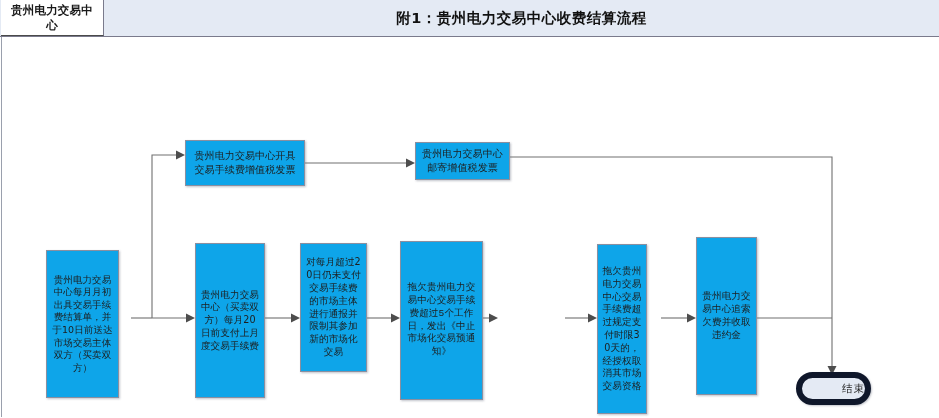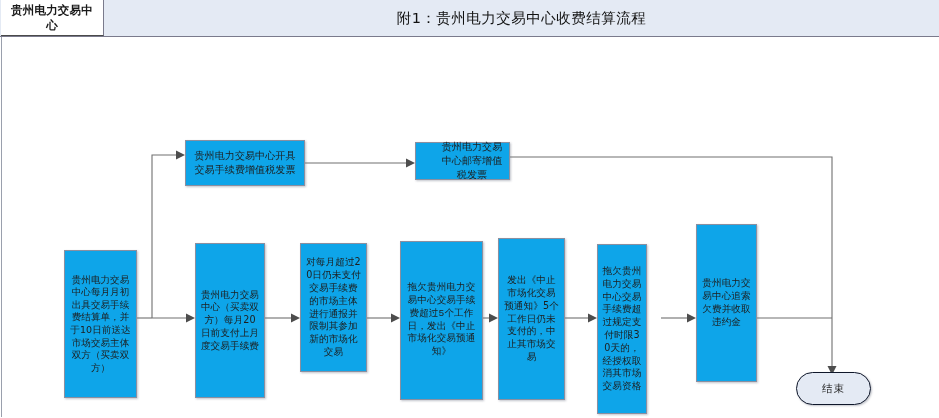--- a/index.html
+++ b/index.html
@@ -27,21 +27,21 @@
     text-align:center;
   }
   #header-logo-text{
     font-size:11.5px;line-height:15px;color:#1a1a1a;font-weight:600;
     letter-spacing:0.2px;
     padding:0 6px;
   }
   #header-title{
     position:absolute;left:104px;top:0;right:0;height:36px;
     display:flex;align-items:center;justify-content:center;
-    font-size:14.5px;font-weight:400;color:#111111;letter-spacing:0.5px;
+    font-size:14.5px;font-weight:700;color:#111111;letter-spacing:0.5px;
   }
   
   #page-frame{
     position:absolute;left:1px;top:37px;width:937px;height:380px;
     border-left:1.5px solid #9aa0ad;
     box-sizing:border-box;
   }
   #canvas{
     position:absolute;left:0;top:0;width:939px;height:418px;
   }
@@ -60,24 +60,24 @@
     font-size:9.5px;line-height:12.6px;
     padding:0 4px;
     word-break:break-all;
     letter-spacing:0.1px;
   }
   .node.wide .txt{font-size:10px;line-height:14px;}
   .node.narrow .txt{font-size:9.6px;line-height:12.8px;}
   .terminator{
     position:absolute;
     background:#e4eaf4;
-    border:1px solid #0f172a;
+    border:6px solid #0f172a;
     border-radius:26px;
     box-sizing:border-box;
-    display:flex;align-items:center;justify-content:center;
+    display:flex;align-items:center;justify-content:flex-end;
     box-shadow:1px 1px 2px rgba(120,125,140,0.45);
   }
   .terminator .txt{font-size:10.5px;color:#1d1d1d;letter-spacing:1px;}
   svg#wires{position:absolute;left:0;top:0;width:939px;height:418px;pointer-events:none;}
   .wire{stroke:#707070;stroke-width:1.1;fill:none;}
   .arrow{fill:#4d4d4d;}
 </style>
 </head>
 <body>
 
@@ -123,49 +123,46 @@
     <path class="wire" d="M661,318 L687,318"></path>
     <polygon class="arrow" points="687,313.5 696,318 687,322.5"></polygon>
 
     <path class="wire" d="M757,318 L832,318"></path>
   </svg>
 
   <div class="node wide" style="left:185px;top:140px;width:120px;height:46px;">
     <span class="txt">贵州电力交易中心开具交易手续费增值税发票</span>
   </div>
 
-  <div class="node wide" style="left:415px;top:142px;width:95px;height:38px;padding-left:19px;">
+  <div class="node wide" style="left:415px;top:142px;width:95px;height:38px;">
     <span class="txt">贵州电力交易中心邮寄增值税发票</span>
   </div>
 
-  <div class="node" style="left:64px;top:250px;width:73px;height:148px;">
+  <div class="node" style="left:46px;top:250px;width:73px;height:148px;">
     <span class="txt">贵州电力交易中心每月月初出具交易手续费结算单，并于10日前送达市场交易主体双方（买卖双方）</span>
   </div>
 
   <div class="node narrow" style="left:195px;top:243px;width:70px;height:155px;">
     <span class="txt">贵州电力交易中心（买卖双方）每月20日前支付上月度交易手续费</span>
   </div>
 
   <div class="node narrow" style="left:300px;top:243px;width:67px;height:129px;">
     <span class="txt">对每月超过20日仍未支付交易手续费的市场主体进行通报并限制其参加新的市场化交易</span>
   </div>
 
   <div class="node narrow" style="left:400px;top:241px;width:83px;height:159px;font-family:Liberation Mono, monospace;">
     <span class="txt">拖欠贵州电力交易中心交易手续费超过5个工作日，发出《中止市场化交易预通知》</span>
   </div>
 
-  <div class="node narrow" style="left:498px;top:238px;width:67px;height:162px;">
-    <span class="txt">发出《中止市场化交易预通知》5个工作日仍未支付的，中止其市场交易</span>
-  </div>
 
   <div class="node narrow" style="left:597px;top:244px;width:50px;height:170px;">
     <span class="txt">拖欠贵州电力交易中心交易手续费超过规定支付时限30天的，经授权取消其市场交易资格</span>
   </div>
 
-  <div class="node narrow" style="left:696px;top:224px;width:61px;height:158px;">
+  <div class="node narrow" style="left:696px;top:237px;width:61px;height:158px;">
     <span class="txt">贵州电力交易中心追索欠费并收取违约金</span>
   </div>
 
   <div class="terminator" style="left:796px;top:372px;width:75px;height:33px;">
     <span class="txt">结束</span>
   </div>
 
 </div>
 
 </body></html>

